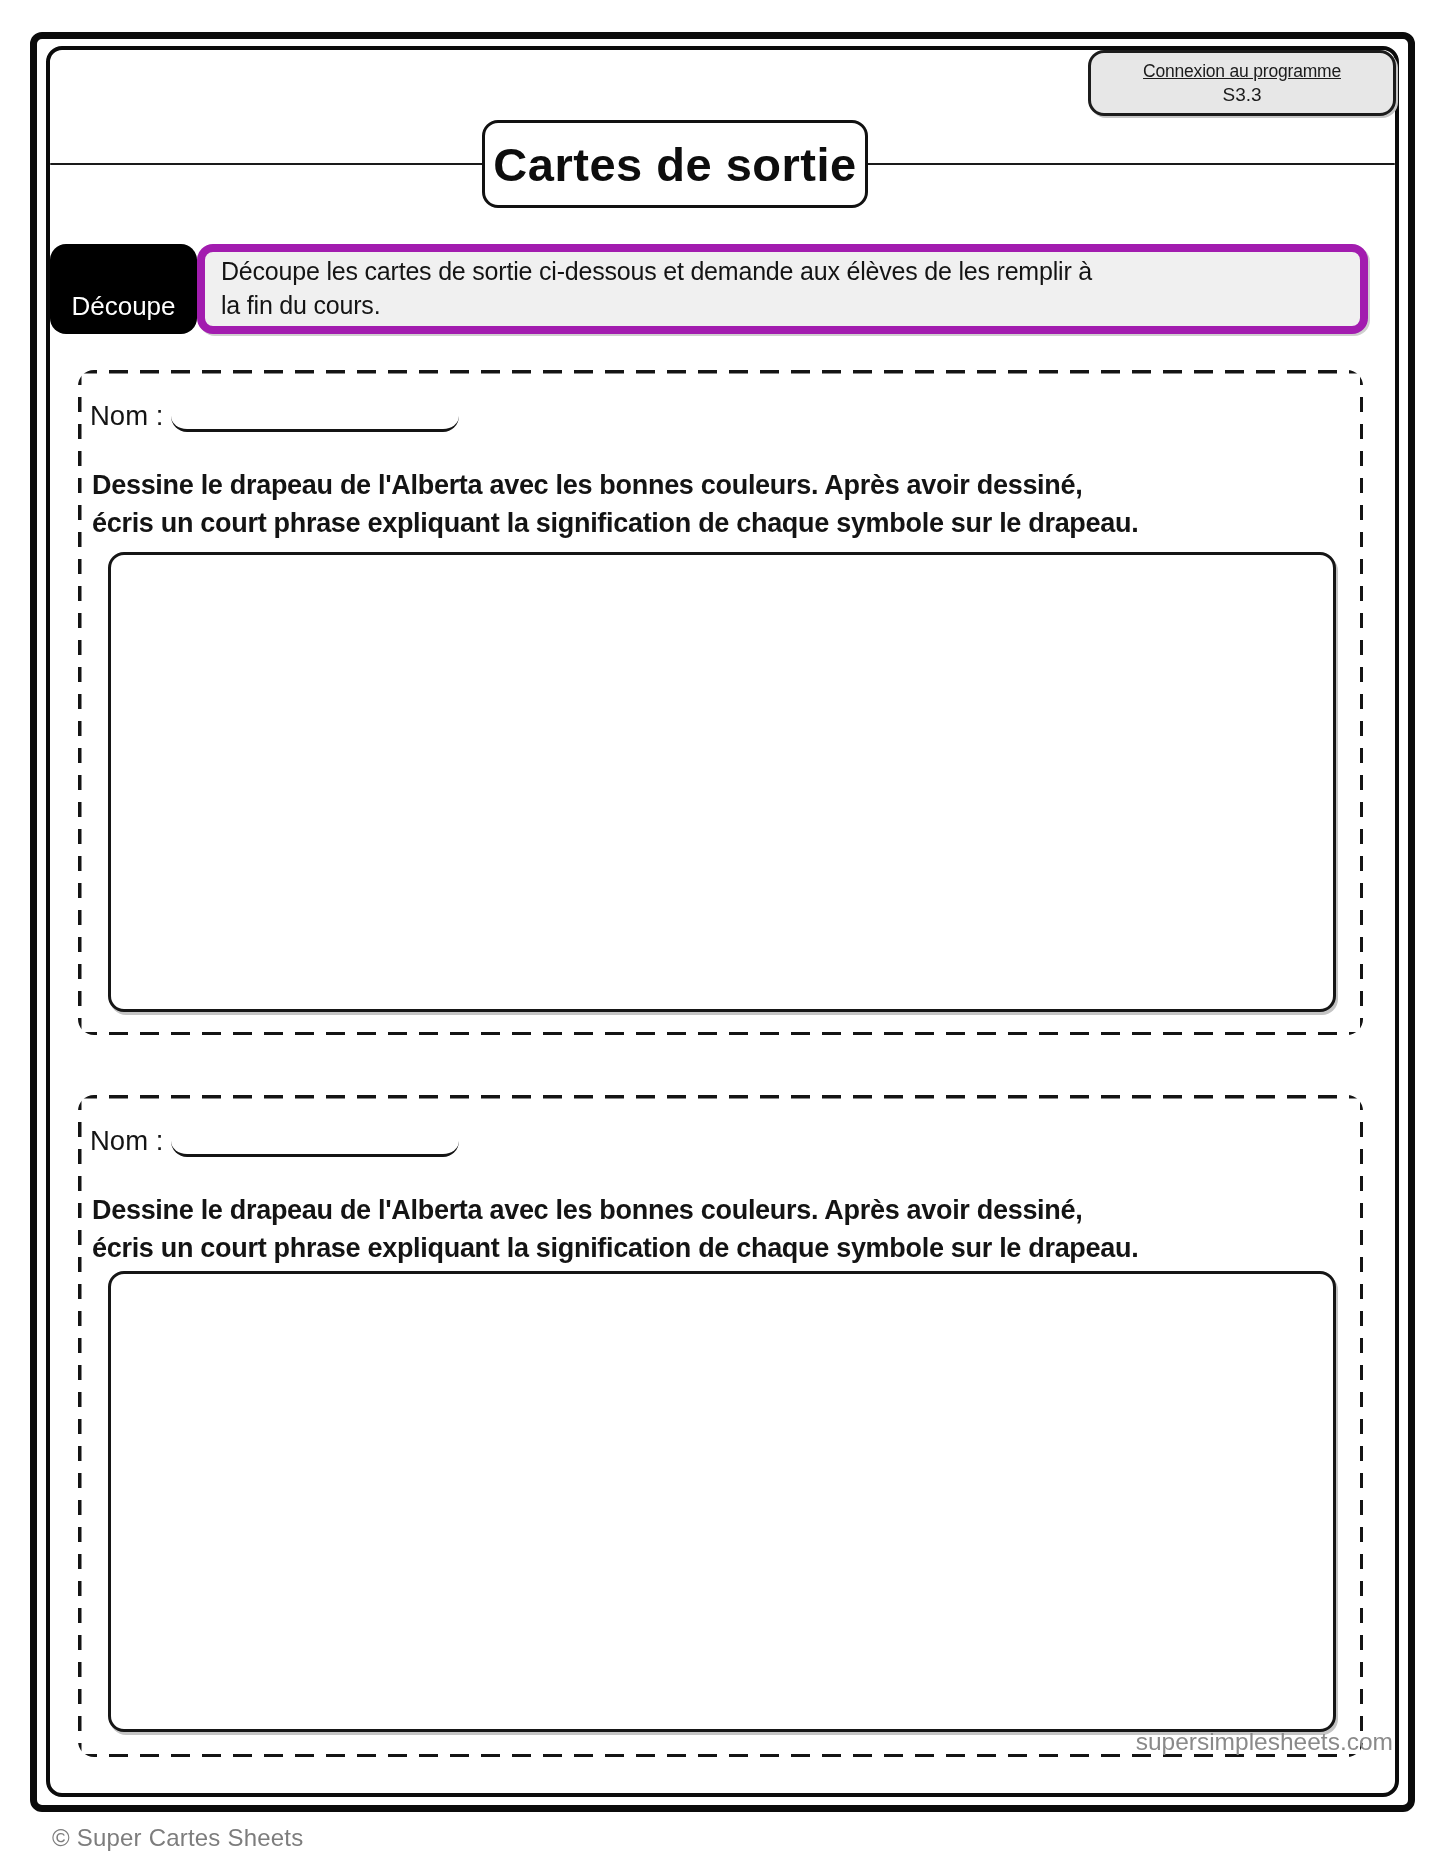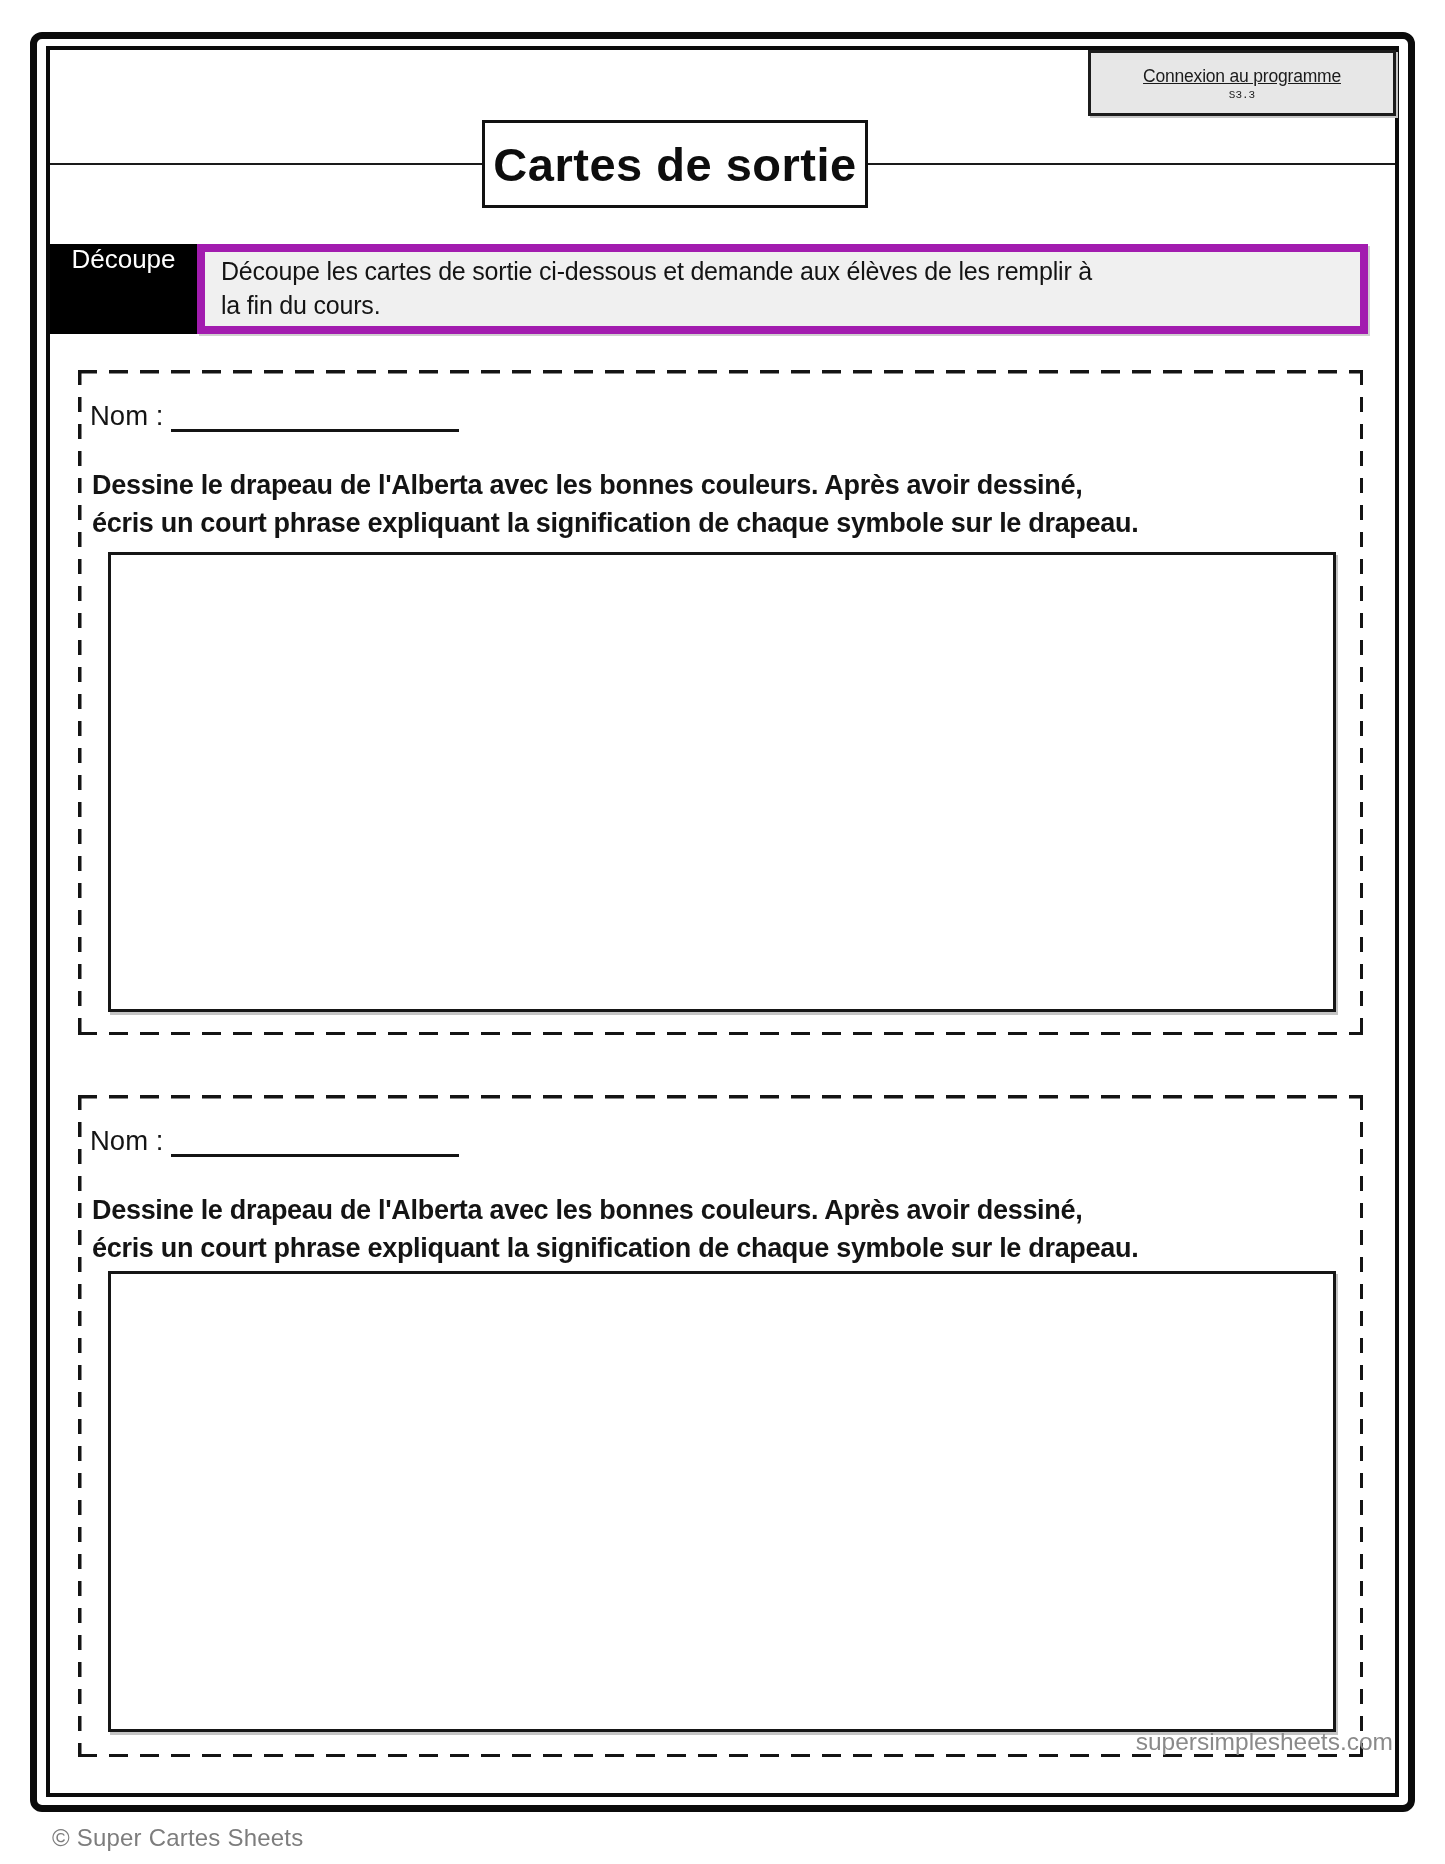--- a/index.html
+++ b/index.html
@@ -1,42 +1,42 @@
 <!DOCTYPE html>
 <html><head>
 <meta charset="utf-8">
 <style>
-  * { margin:0; padding:0; box-sizing:border-box; }
+  * { margin:0; padding:0; box-sizing:border-box;border-radius:16px; }
   html,body { width:1445px; height:1864px; background:#ffffff; overflow:hidden; }
   body { position:relative; font-family:"Liberation Sans","DejaVu Sans",sans-serif; color:#161616; }
 
   
   .outer-frame { position:absolute; left:30px; top:32px; width:1385px; height:1780px;
                  border:7px solid #0b0b0b; border-radius:12px; }
   .inner-frame { position:absolute; left:46px; top:46px; width:1353px; height:1751px;
                  border:4px solid #0b0b0b; }
 
   
   .connection-box { position:absolute; left:1088px; top:50px; width:308px; height:66px;
                     background:#e7e7e7; border:3px solid #1c1c1c; z-index:5;
                     display:flex; flex-direction:column; align-items:center; justify-content:center;
                     box-shadow:2px 2px 0 #c6c6c6; }
   .connection-title { font-size:17.5px; text-decoration:underline; letter-spacing:-0.2px; color:#1b1b1b; }
-  .connection-code  { font-size:11px; margin-top:2px; color:#1b1b1b;font-family:Liberation Mono, monospace; }
+  .connection-code  { font-size:19px; margin-top:2px; color:#1b1b1b; }
 
   
   .title-divider { position:absolute; left:50px; top:163px; width:1345px; height:2px; background:#1a1a1a; z-index:1; }
   .title-box { position:absolute; left:462px; top:120px; width:386px; height:88px; background:#ffffff;
                border:3px solid #111111; z-index:2; display:flex; align-items:center; justify-content:center;margin-left:20px; }
   .title-text { font-size:47px; font-weight:bold; color:#0d0d0d; letter-spacing:0.5px; }
 
   
   .cut-label { position:absolute; left:50px; top:244px; width:147px; height:90px; background:#000000;
                color:#ffffff; font-size:26px; z-index:3;
-               display:flex; align-items:flex-start; justify-content:center; padding-bottom:12px; }
+               display:flex; align-items:flex-end; justify-content:center; padding-bottom:12px; }
   .instruction-box { position:absolute; left:197px; top:244px; width:1171px; height:90px;
                      background:#f0f0f0; border:8px solid #a21caf; z-index:2;
                      display:flex; align-items:center; padding:6px 16px; box-shadow:2px 2px 0 #cfcfcf; }
   .instruction-text { font-size:25px; line-height:1.35; white-space:pre-line; letter-spacing:-0.2px; color:#141414; }
 
   
   .exit-card { position:absolute; left:78px; width:1285px; background-repeat:no-repeat;
     background-image:
       repeating-linear-gradient(90deg,#141414 0 19px,transparent 19px 31px),
       repeating-linear-gradient(90deg,#141414 0 19px,transparent 19px 31px),

